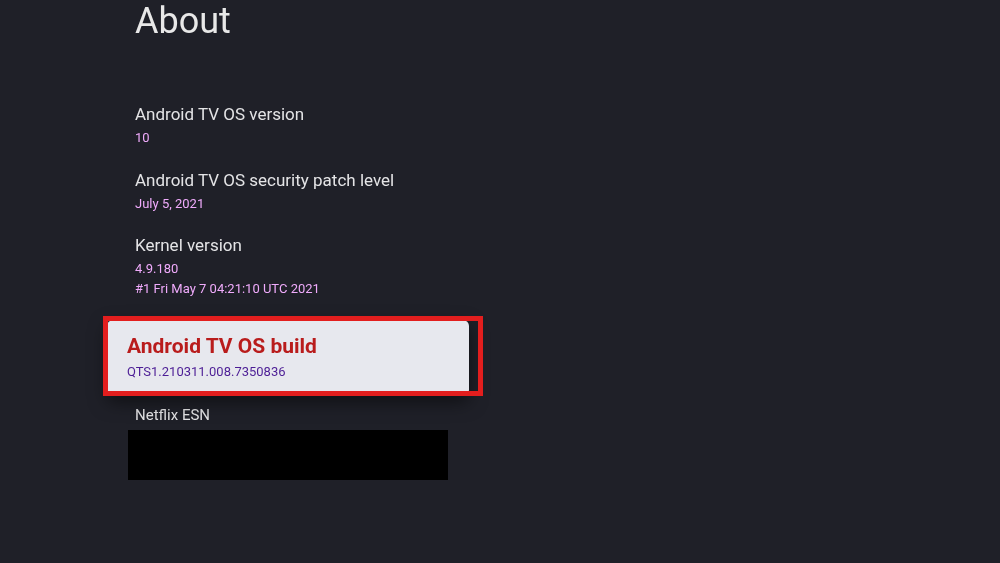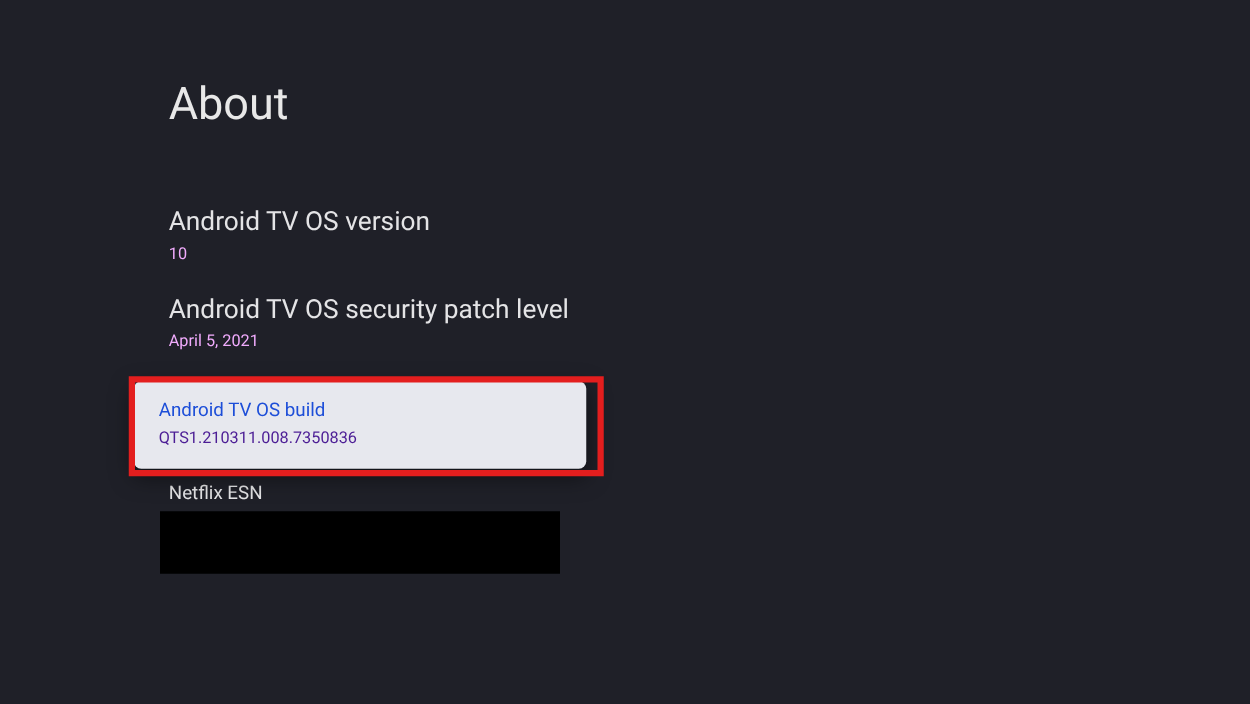--- a/index.html
+++ b/index.html
@@ -10,34 +10,33 @@
     body {
       width: 1000px;
       height: 563px;
       background-color: #1f2028;
       font-family: -apple-system, BlinkMacSystemFont, "Segoe UI", Roboto, "Helvetica Neue", Arial, sans-serif;
       overflow: hidden;
       position: relative;
     }
     .container {
       padding-left: 135px;
-      padding-top: 62px;
     }
     .page-title {
       color: #e8e8e8;
       font-size: 36px;
       font-weight: 400;
       margin-bottom: 62px;
     }
     .setting-item {
       margin-bottom: 22px;
     }
     .setting-label {
       color: #e4e4e6;
-      font-size: 21px;
+      font-size: 17px;
       font-weight: 400;
       margin-bottom: 4px;
     }
     .setting-value {
       color: #f0abfc;
       font-size: 13px;
       font-weight: 400;
       line-height: 1.5;
       white-space: pre-line;
     }
@@ -58,23 +57,24 @@
       z-index: 2;
     }
     .selected-item {
       background-color: #e7e8ee;
       border-radius: 6px;
       padding: 14px 20px 14px 20px;
       width: 362px;
       box-shadow: 0 6px 18px rgba(0,0,0,0.5);
     }
     .selected-item .setting-label {
-      color: #1d4ed8;
-      font-size: 15px;
+      color: #b91c1c;
+      font-size: 21px;
       margin-bottom: 4px;
+      font-weight: bold;
     }
     .selected-item .setting-value {
       color: #4c1d95;
       font-size: 13px;
     }
     .netflix-label {
       color: #e4e4e6;
       font-size: 15px;
       font-weight: 400;
       margin-bottom: 6px;
@@ -92,23 +92,28 @@
 <div class="container">
   <h1 class="page-title">About</h1>
 
   <div class="setting-item">
     <div class="setting-label">Android TV OS version</div>
     <div class="setting-value">10</div>
   </div>
 
   <div class="setting-item">
     <div class="setting-label">Android TV OS security patch level</div>
-    <div class="setting-value">April 5, 2021</div>
+    <div class="setting-value">July 5, 2021</div>
   </div>
 
+  <div class="setting-item">
+    <div class="setting-label">Kernel version</div>
+    <div class="setting-value">4.9.180
+#1 Fri May 7 04:21:10 UTC 2021</div>
+  </div>
 
   <div class="selected-wrapper">
     <div class="red-border"></div>
     <div class="selected-item">
       <div class="setting-label">Android TV OS build</div>
       <div class="setting-value">QTS1.210311.008.7350836</div>
     </div>
   </div>
 
   <div class="netflix-label">Netflix ESN</div>

